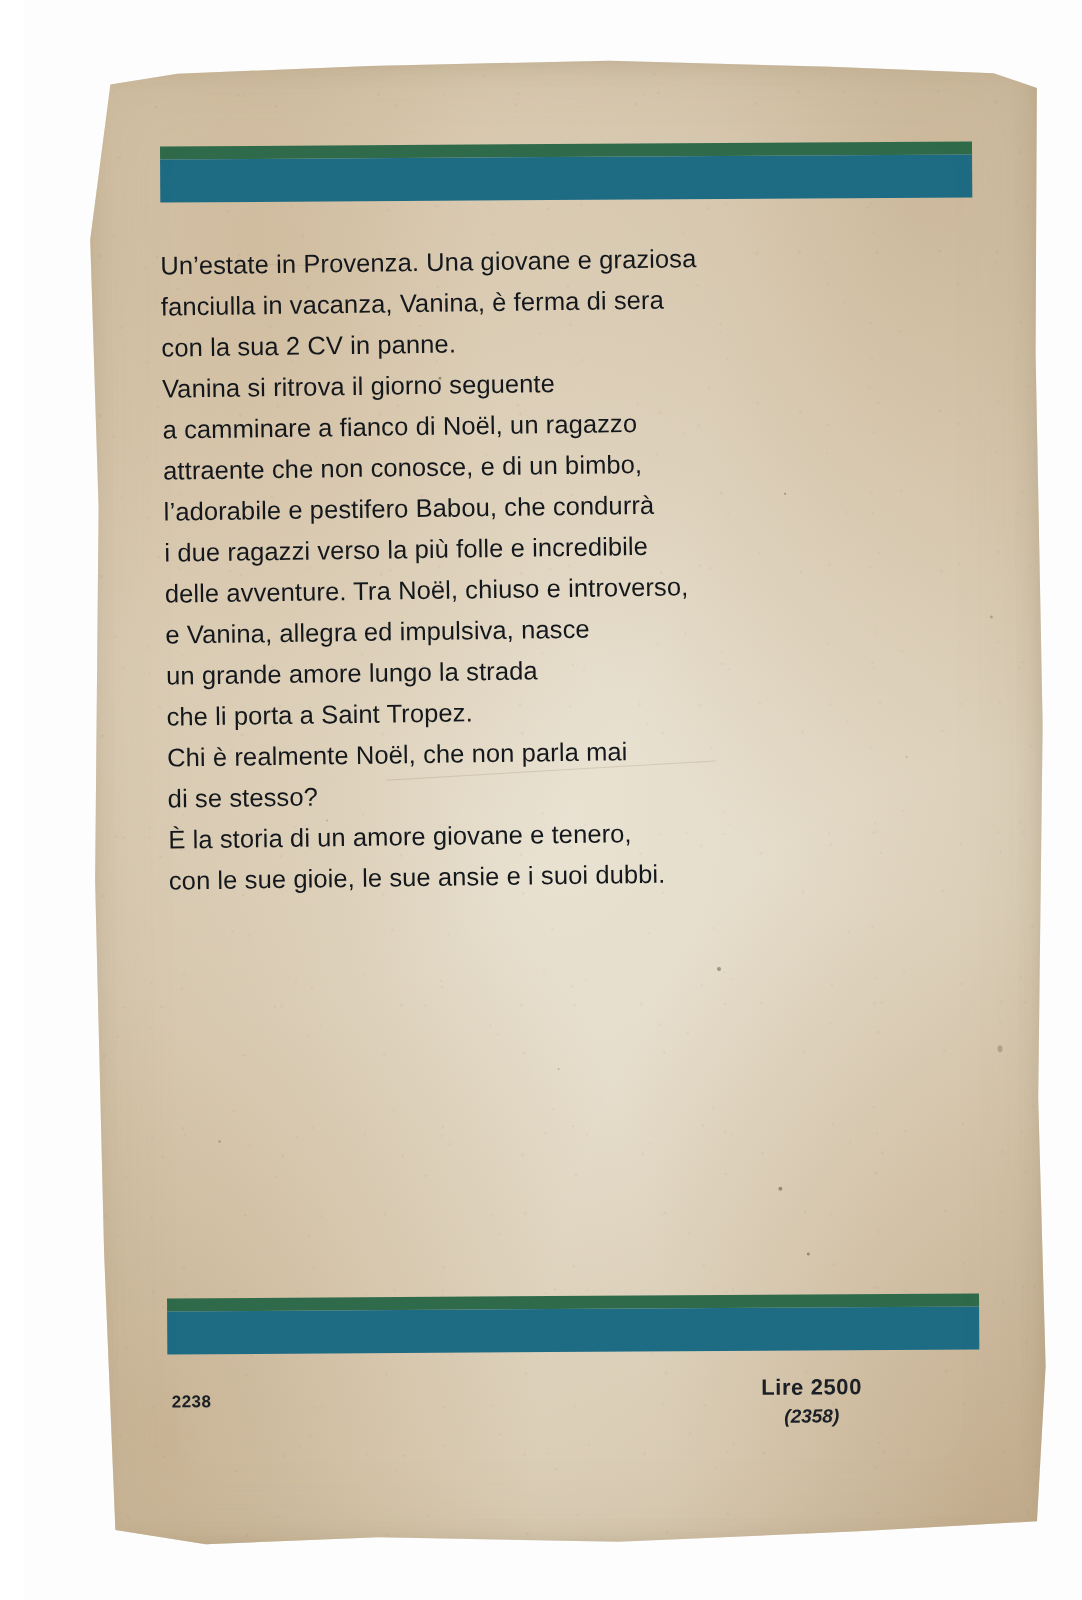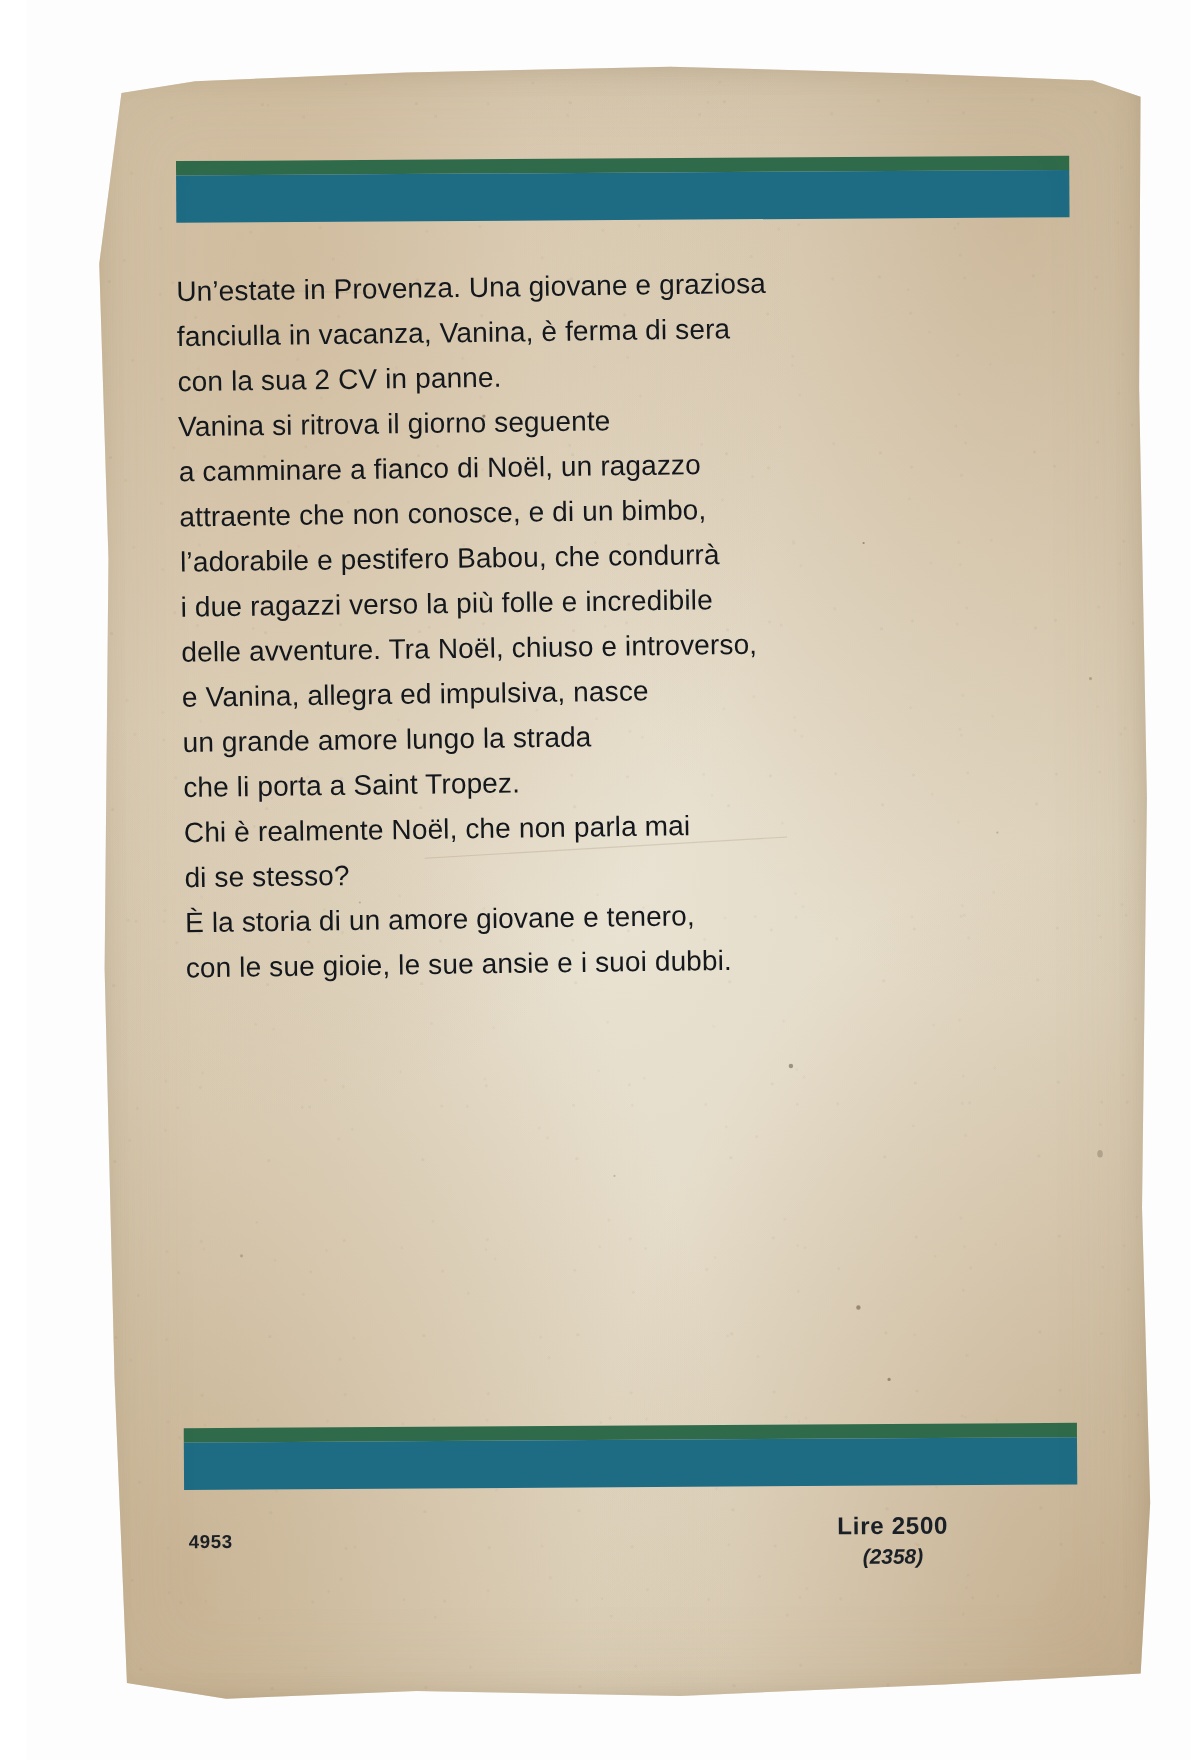--- a/index.html
+++ b/index.html
@@ -207,21 +207,21 @@
         <span class="ln">È la storia di un amore giovane e tenero,</span>
         <span class="ln">con le sue gioie, le sue ansie e i suoi dubbi.</span>
       </p>
     </div>
 
     <div class="band" id="band-bottom">
       <div class="green"></div>
       <div class="blue"></div>
     </div>
 
-    <div id="code">4953</div>
+    <div id="code">2238</div>
 
     <div id="price-block">
       <div id="price">Lire 2500</div>
       <div id="price-code">(2358)</div>
     </div>
 
     <div id="edges"></div>
   </div>
 
 </div>

